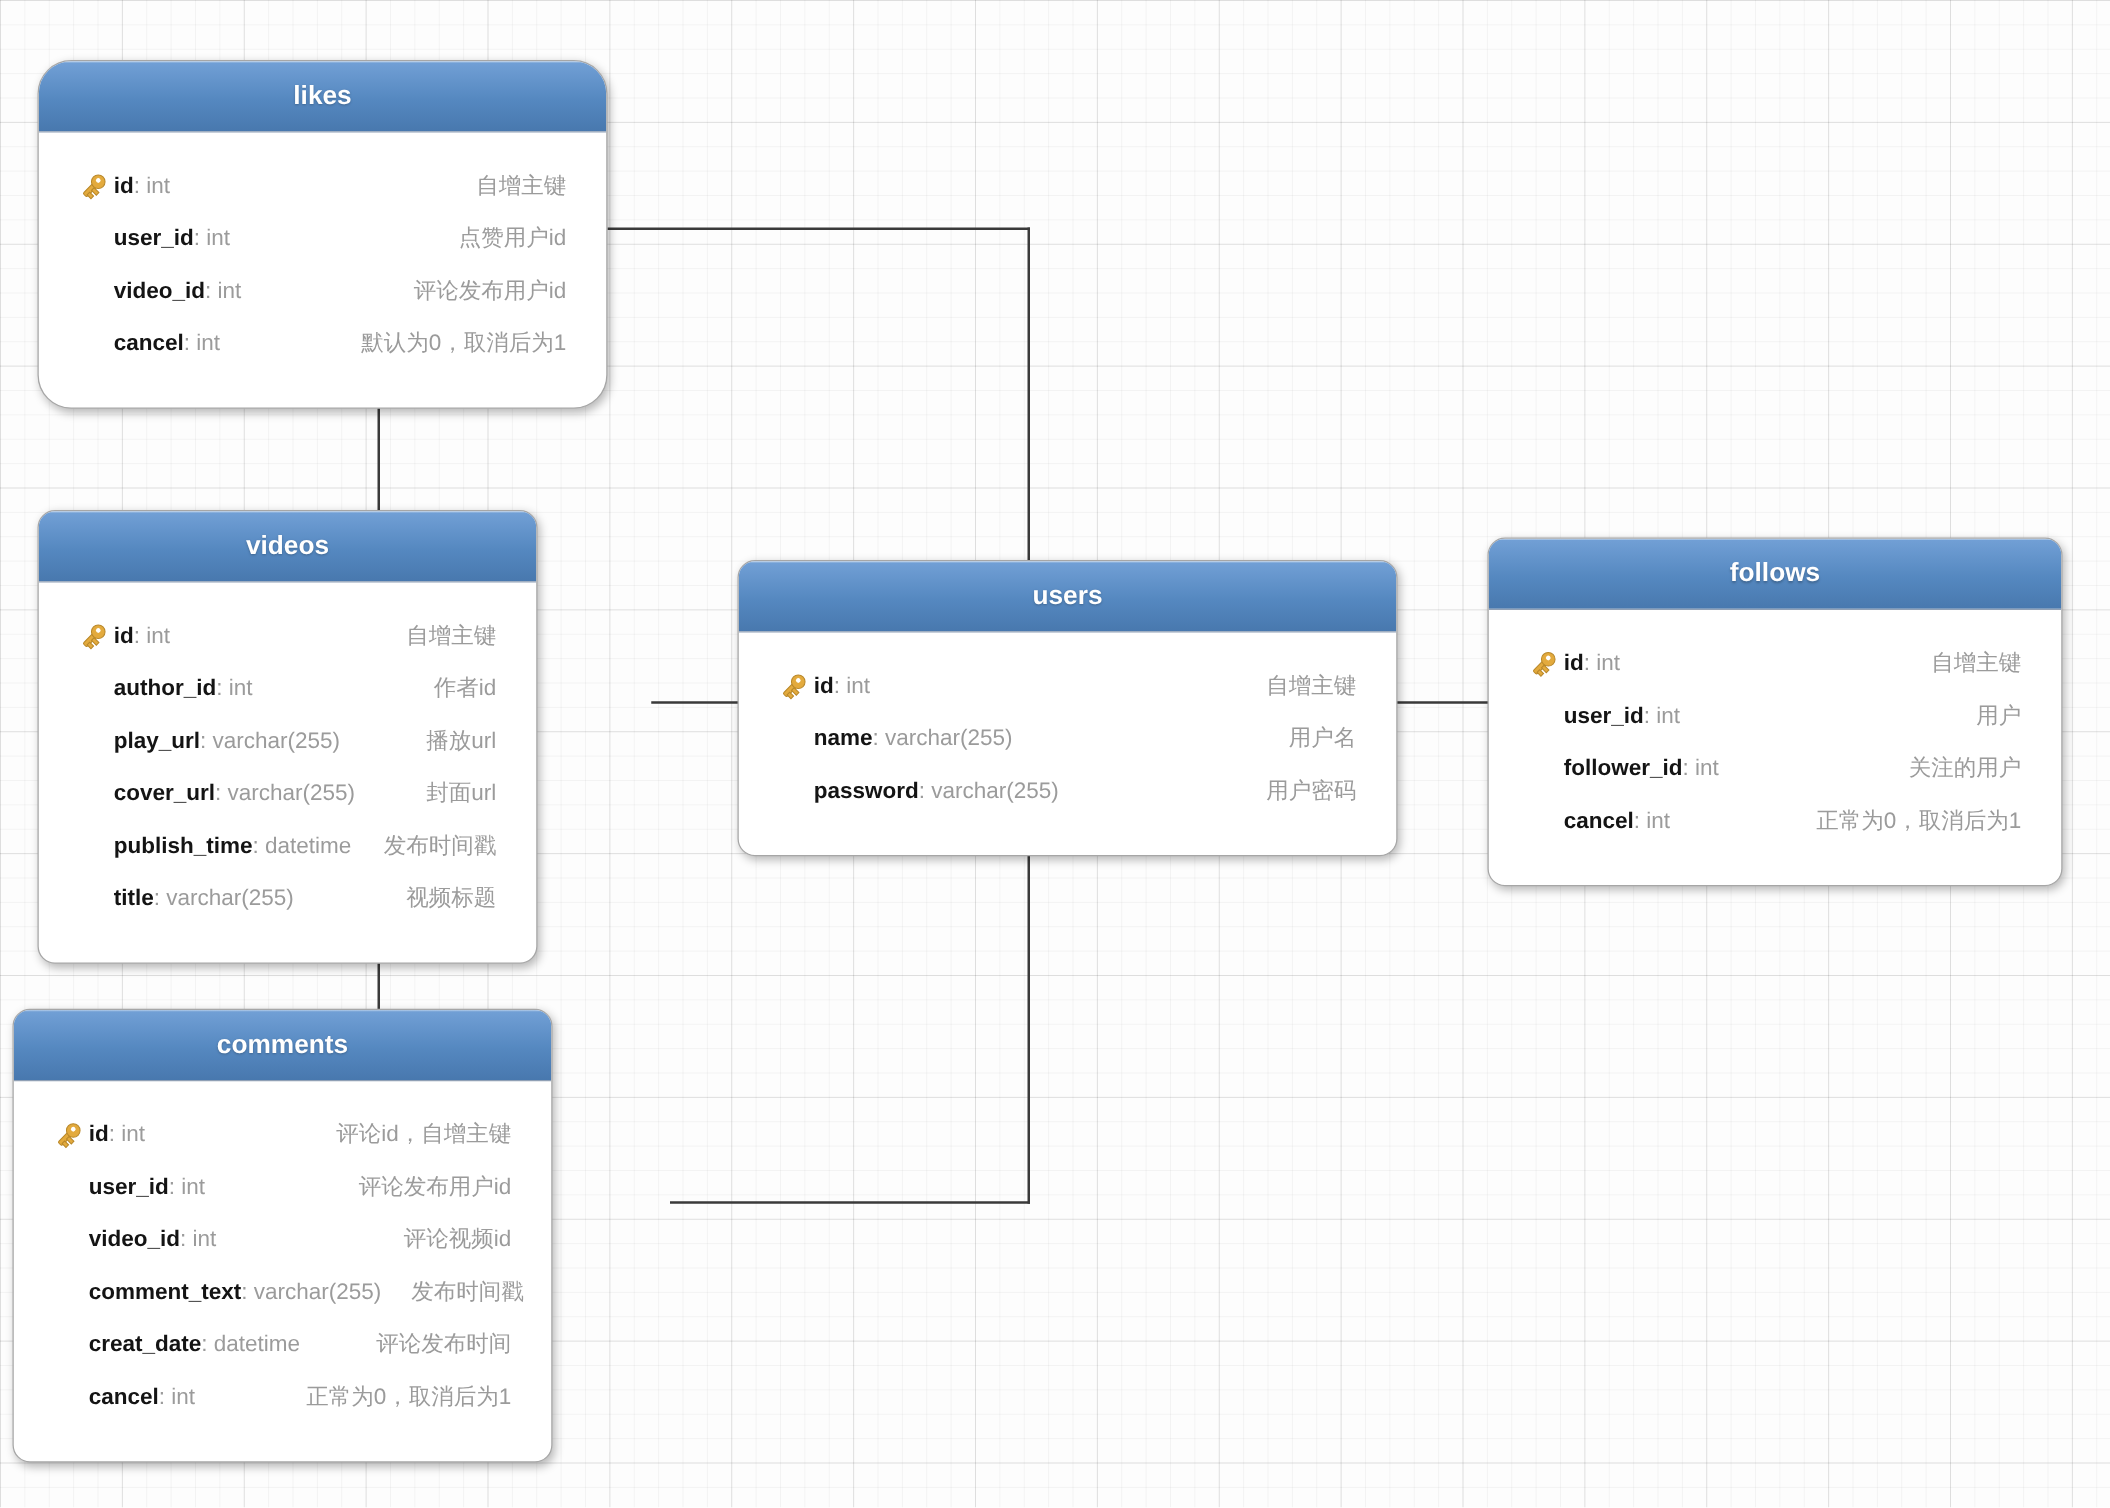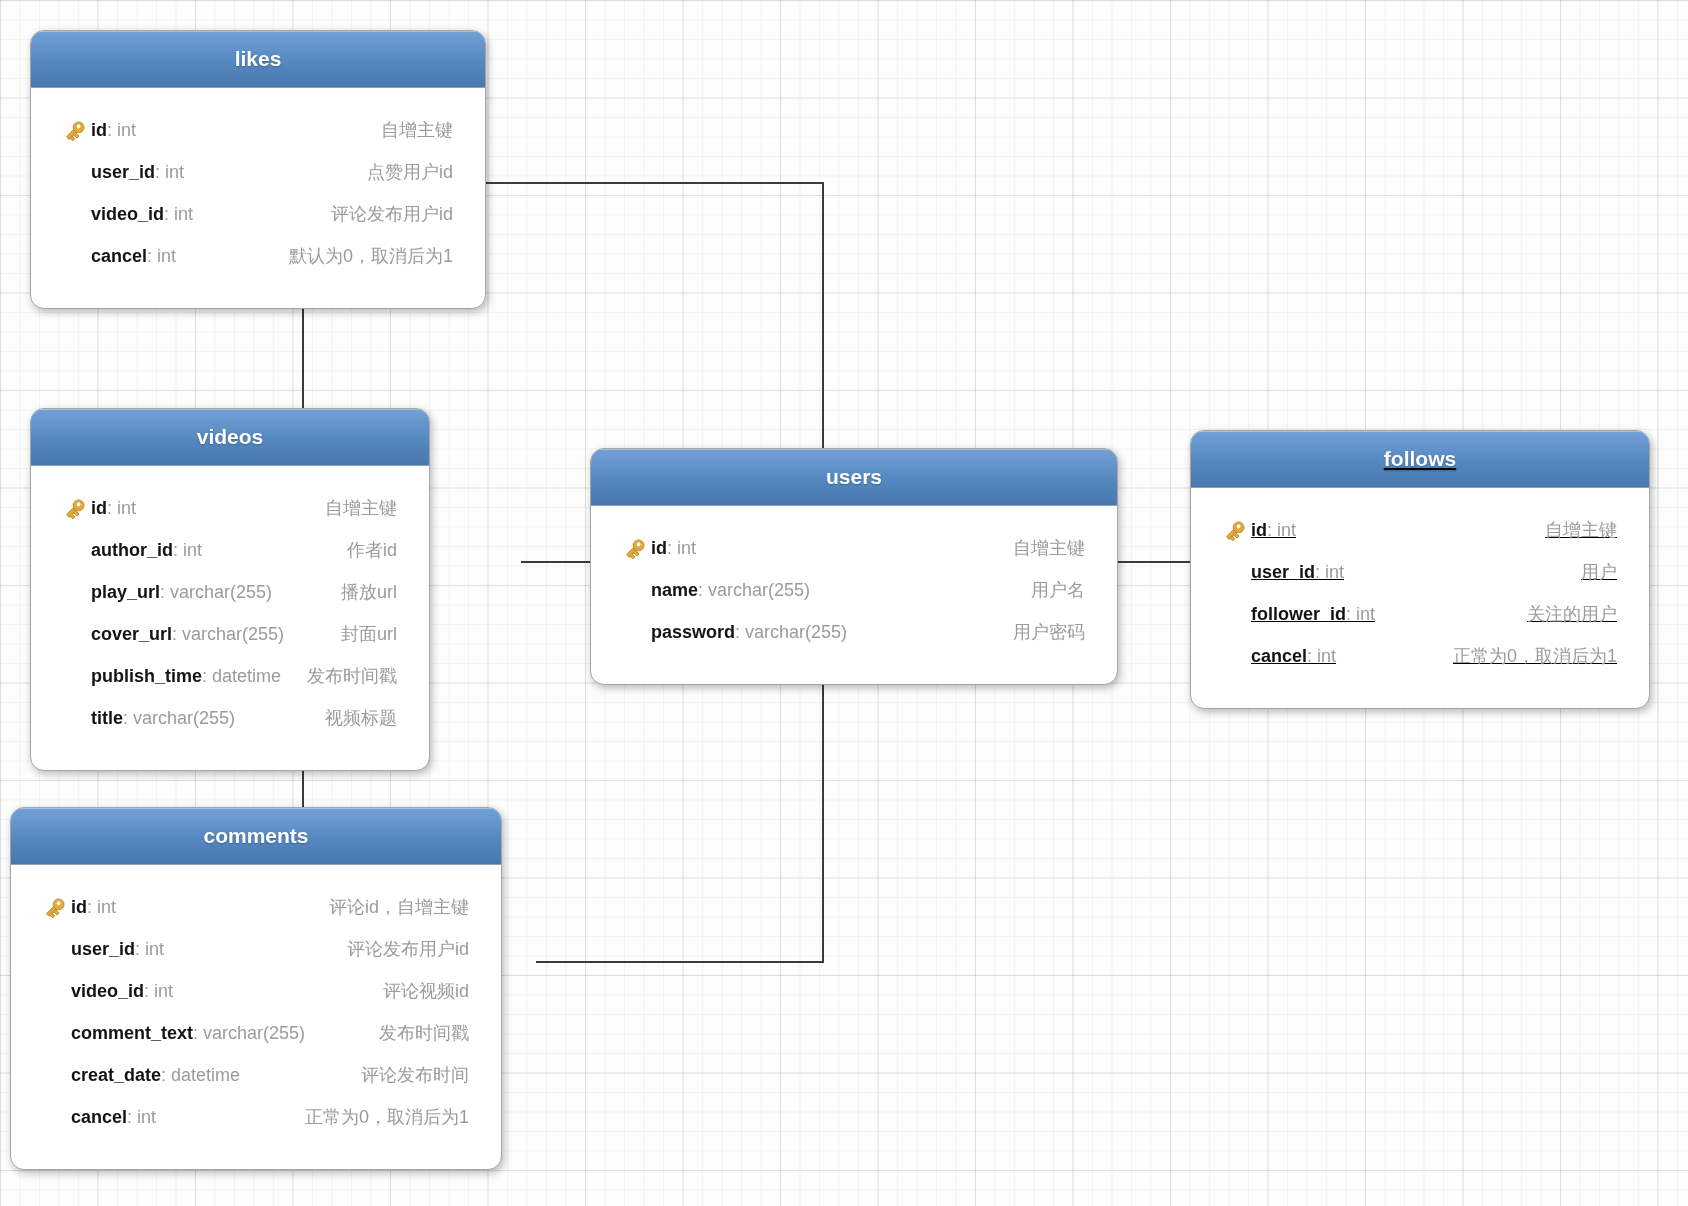--- a/index.html
+++ b/index.html
@@ -52,25 +52,25 @@
     height:42px;display:flex;align-items:center;
     padding:0 17px 0 13px;font-size:18px;white-space:nowrap;
   }
   .key-slot{
     width:32px;flex:0 0 32px;display:flex;align-items:center;justify-content:center;
   }
   .field-name{font-weight:bold;color:#141414;}
   .field-type{color:var(--muted);}
   .field-comment{margin-left:auto;padding-left:24px;color:var(--muted);text-align:right;}
   
-  .pos-likes    {left:30px;  top:30px;  width:456px;}
+  .pos-likes    {left:30px;  top:48px;  width:456px;border-radius:27px;}
   .pos-videos   {left:30px;  top:408px; width:400px;}
   .pos-users    {left:590px; top:448px; width:528px;}
-  .pos-follows  {left:1190px;top:430px; width:460px;text-decoration:underline;}
-  .pos-comments {left:10px;  top:807px; width:492px;}
+  .pos-follows  {left:1190px;top:430px; width:460px;}
+  .pos-comments {left:10px;  top:807px; width:432px;}
 </style>
 </head>
 <body>
 
 <div class="canvas">
 
   <div class="conn" style="left:302px;top:278px;width:2px;height:131px;"></div>
   <div class="conn" style="left:486px;top:182px;width:338px;height:2px;"></div>
   <div class="conn" style="left:822px;top:182px;width:2px;height:267px;"></div>
   <div class="conn" style="left:521px;top:561px;width:70px;height:2px;"></div>

